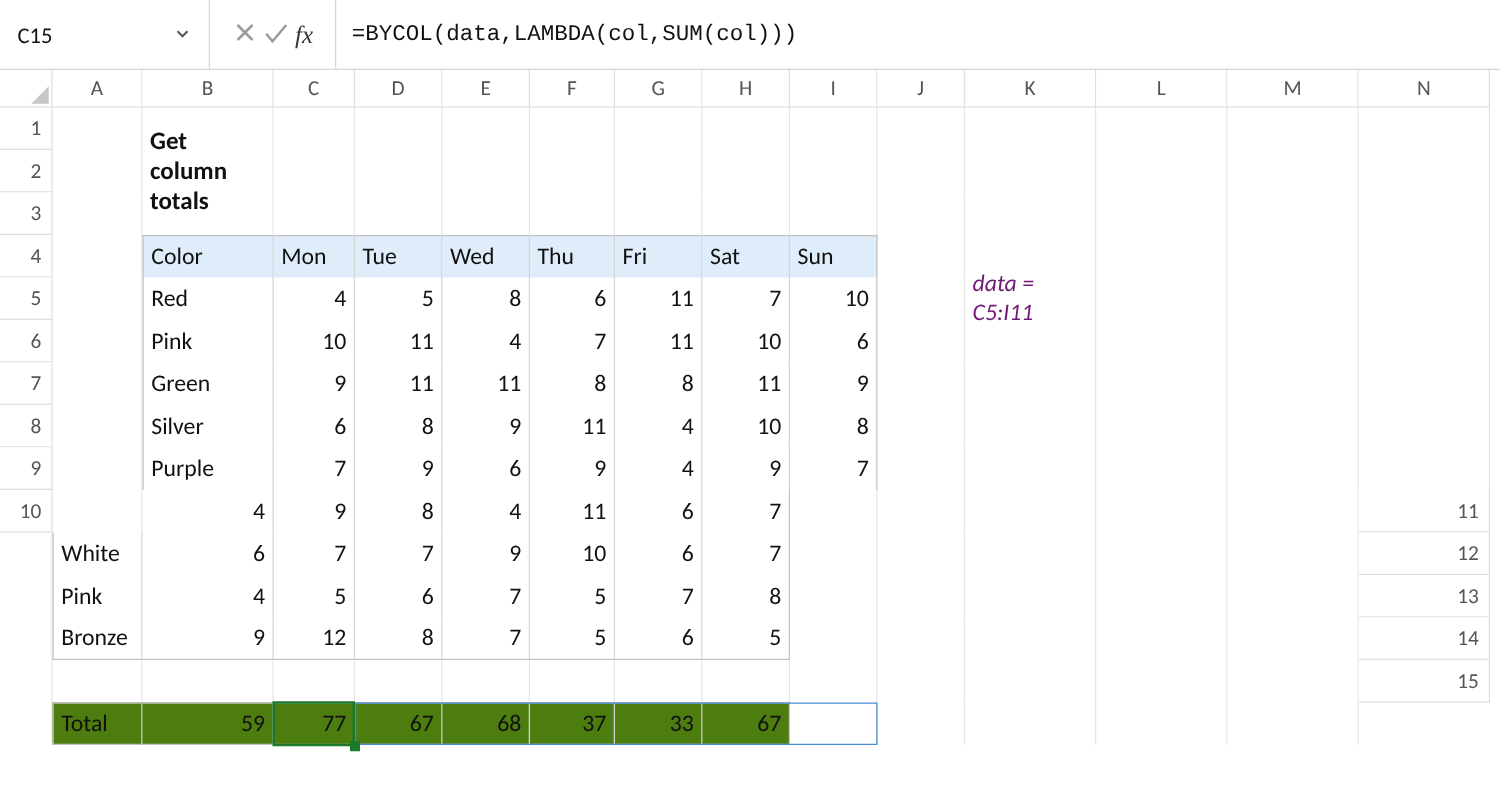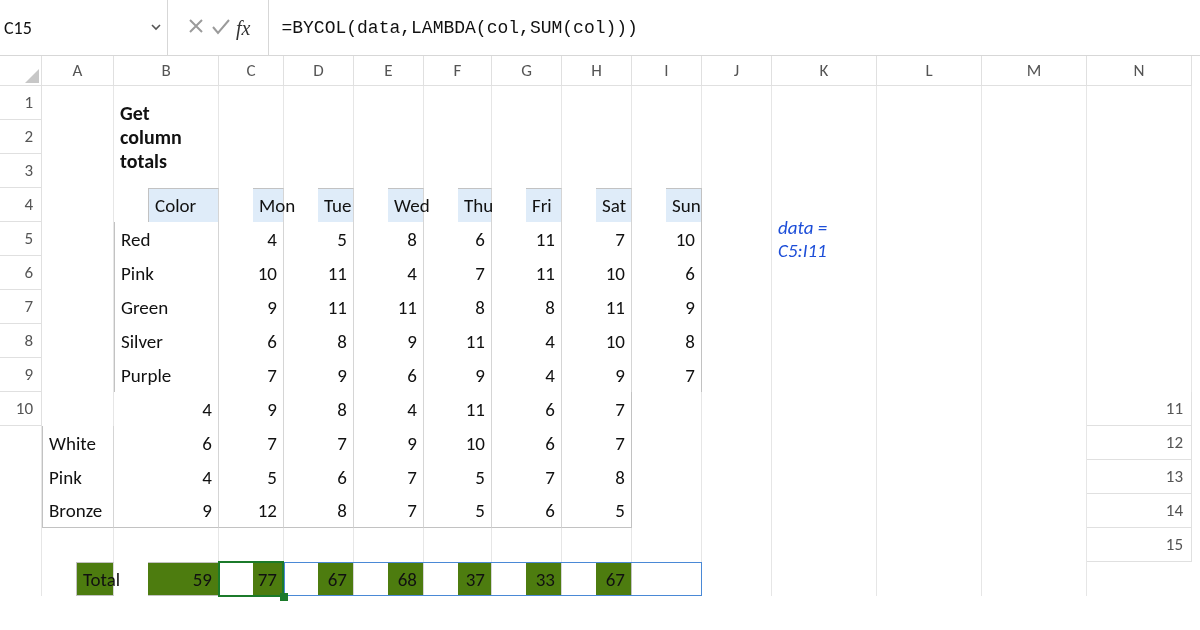--- a/index.html
+++ b/index.html
@@ -16,21 +16,21 @@
   .top {
     display: flex;
     align-items: center;
     height: 56px;
     border-bottom: 1px solid #d7d7d7;
     background: #fff;
   }
   .namebox {
     width: 168px; height: 100%;
     display: flex; align-items: center;
-    padding: 0 4px;
+    padding: 0 14px;
     font-size: 18px;
     border-right: 1px solid #d7d7d7;
   }
   .name-chevron {
     margin-left: auto;
     color: #555;
   }
   .fbicons {
     display: flex; align-items: center;
     gap: 4px;
@@ -66,21 +66,21 @@
   .cell {
     border-right: 1px solid #e6e6e6;
     display: flex; align-items: center;
     padding: 0 6px;
     font-size: 19px;
   }
   .cell.r { justify-content: flex-end; }
   .hdr-cell {
     background: #dfecf9;
   }
-  .table-border-top    { border-top: 1px solid #c2c2c2; margin-left: 34px; }
+  .table-border-top    { border-top: 1px solid #c2c2c2; }
   .table-border-left   { border-left: 1px solid #c2c2c2; }
   .table-border-right  { border-right: 1px solid #c2c2c2 !important; }
   .table-border-bottom { border-bottom: 1px solid #c2c2c2; }
   .table-border-inner-r { border-right: 1px solid #d5d5d5; }
   .title-cell { font-weight: 700; font-size: 20px; }
   .total-cell { background: #4d7c0f; }
   .active-cell {
     position: absolute;
     border: 2px solid #1b7a2a;
     pointer-events: none;
@@ -93,21 +93,21 @@
     z-index: 4;
   }
   .fill-handle {
     position: absolute;
     width: 8px; height: 8px;
     background: #1b7a2a;
     z-index: 6;
     pointer-events: auto;
     cursor: crosshair;
   }
-  .note { font-style: italic; font-size: 19px; color: #1d4ed8; }
+  .note { font-style: italic; font-size: 19px; color: #701a75; }
   .corner {
     background: #fff;
     border-right: 1px solid #e0e0e0;
     border-bottom: 1px solid #e0e0e0;
     position: relative;
   }
   .corner::after {
     content: "";
     position: absolute;
     right: 2px; bottom: 2px;

